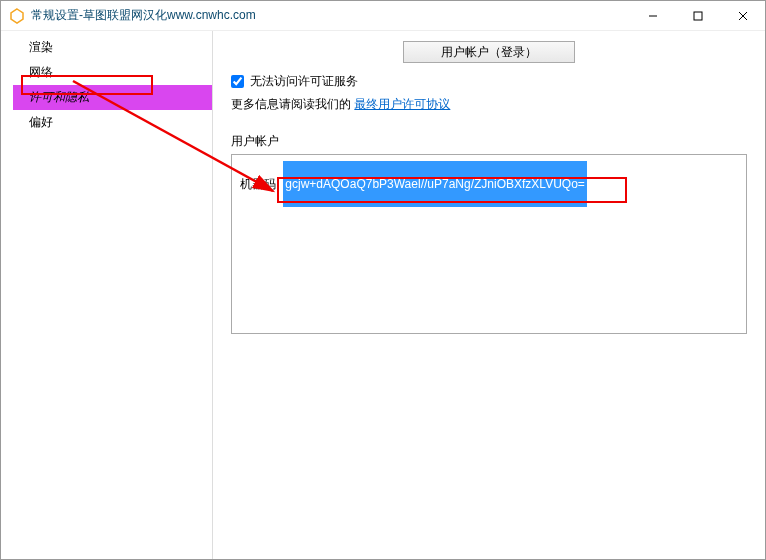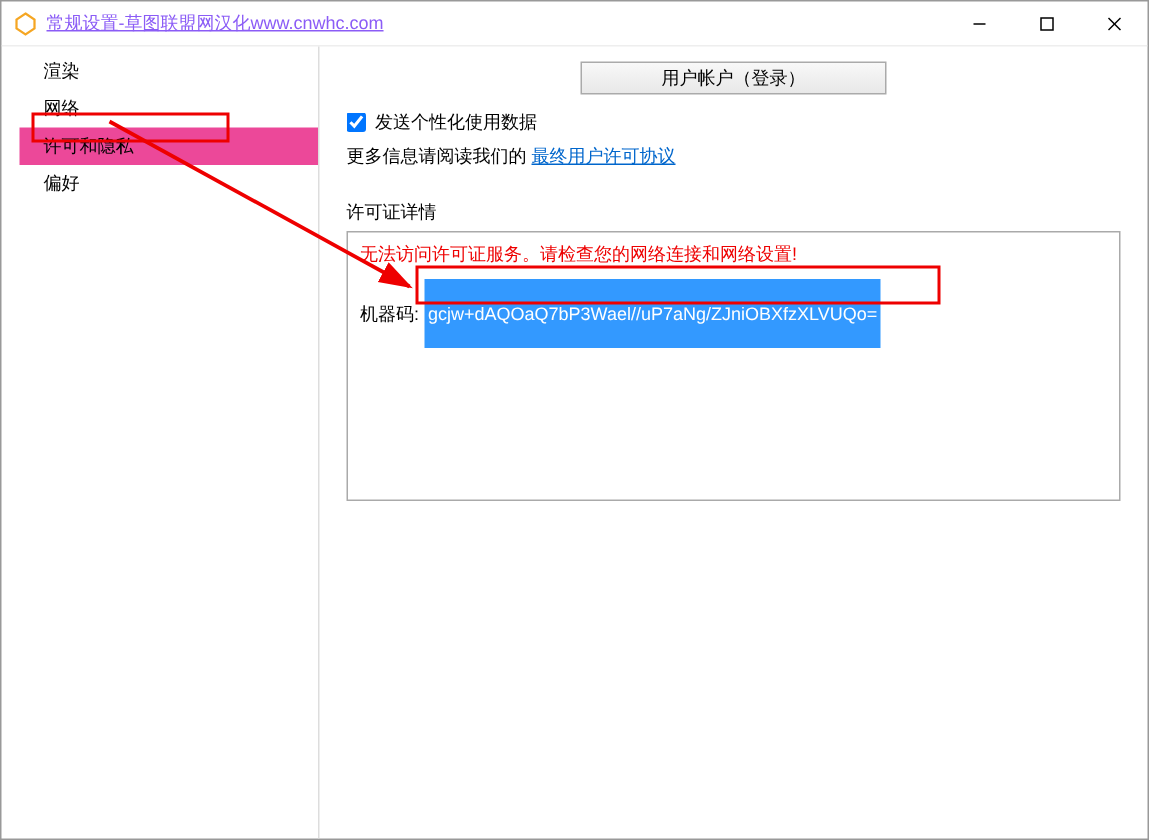--- a/index.html
+++ b/index.html
@@ -1,27 +1,27 @@
 <!DOCTYPE html>
 <html><head>
 <meta charset="utf-8">
 <style>
 * { margin: 0; padding: 0; box-sizing: border-box; font-family: "Microsoft YaHei", sans-serif; font-size: 12px; }
 body { background: #fff; width: 766px; height: 560px; overflow: hidden; border: 1px solid #999; }
 .titlebar { height: 30px; display: flex; align-items: center; padding-left: 8px; border-bottom: 1px solid #eee; }
 .titlebar .icon { width: 16px; height: 16px; margin-right: 6px; display: flex; align-items: center; justify-content: center; }
-.titlebar .title { flex: 1; color: #8b5cf6; text-decoration: underline; }
+.titlebar .title { flex: 1; color: #0c4a6e; }
 .titlebar .btns { display: flex; }
 .titlebar .btn { width: 45px; height: 30px; display: flex; align-items: center; justify-content: center; color: #333; }
 .main { display: flex; height: calc(100% - 30px); }
 .sidebar { width: 200px; border-right: 1px solid #ddd; padding-top: 4px; position: relative; margin-left: 12px; }
 .sidebar-item { padding: 4px 16px; color: #000; cursor: default; }
-.sidebar-item.selected { background: #ec4899; }
+.sidebar-item.selected { background: #d946ef; font-style: italic; }
 .content { flex: 1; padding: 10px 18px; position: relative; }
-.user-btn, .enter-btn { display: block; width: 204px; height: 22px; border: 1px solid #aaa; background: linear-gradient(#f8f8f8,#e8e8e8); margin: 0 auto 10px auto; text-align: center; line-height: 20px; cursor: default; }
+.user-btn, .enter-btn { display: block; width: 172px; height: 22px; border: 1px solid #aaa; background: linear-gradient(#f8f8f8,#e8e8e8); margin: 0 auto 10px auto; text-align: center; line-height: 20px; cursor: default; }
 .enter-btn { margin-top: 6px; margin-bottom: 0; }
 .chk-row { display: flex; align-items: center; margin: 4px 0 6px 0; }
 .chk-row input { margin-right: 6px; }
 .info-row { margin-bottom: 20px; }
 .info-row a { color: #0066cc; text-decoration: underline; }
 .section-label { margin-bottom: 4px; }
 .details-box { border: 1px solid #aaa; height: 180px; padding: 6px 8px; background: #fff; position: relative; }
 .err { color: #e00; margin-bottom: 8px; }
 .code-row { display: flex; align-items: baseline; }
 .code-label { margin-right: 4px; }
@@ -68,31 +68,30 @@
     <div class="sidebar-item"><span>偏好</span></div>
 
     <div class="anno" style="left:8px; top:44px; width:132px; height:20px;"></div>
   </div>
 
   <div class="content">
     <div class="user-btn"><span>用户帐户（登录）</span></div>
 
     <div class="chk-row">
       <input type="checkbox" checked="" style="">
-      <span>发送个性化使用数据</span>
+      <span>无法访问许可证服务</span>
     </div>
 
     <div class="info-row">
       <span>更多信息请阅读我们的 </span><a href="#">最终用户许可协议</a>
     </div>
 
-    <div class="section-label">许可证详情</div>
+    <div class="section-label">用户帐户</div>
 
     <div class="details-box">
-      <div class="err">无法访问许可证服务。请检查您的网络连接和网络设置!</div>
       <div class="code-row">
         <span class="code-label">机器码:</span>
         <span class="code-val">gcjw+dAQOaQ7bP3Wael//uP7aNg/ZJniOBXfzXLVUQo=</span>
       </div>
       <div class="anno" style="left:45px; top:22px; width:350px; height:26px;"></div>
     </div>
 
 
     <svg class="arrow" style="left:-150px; top:40px;" width="230" height="140">
       <defs>

